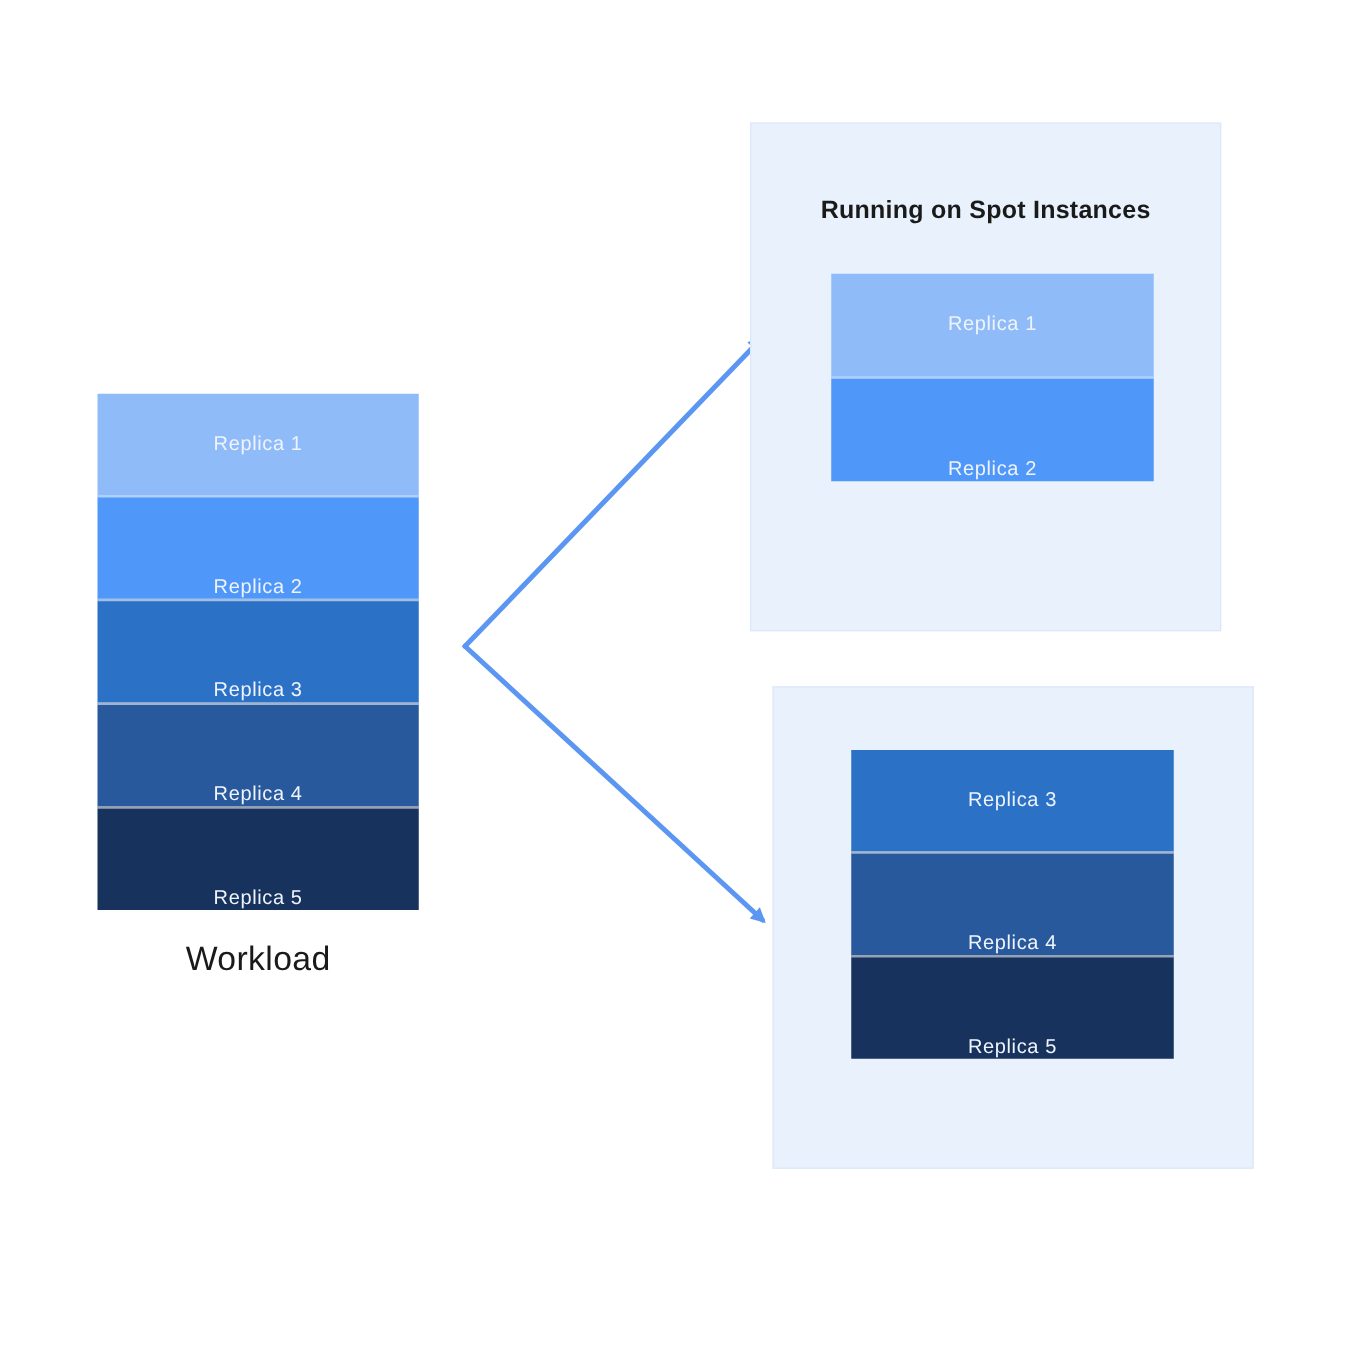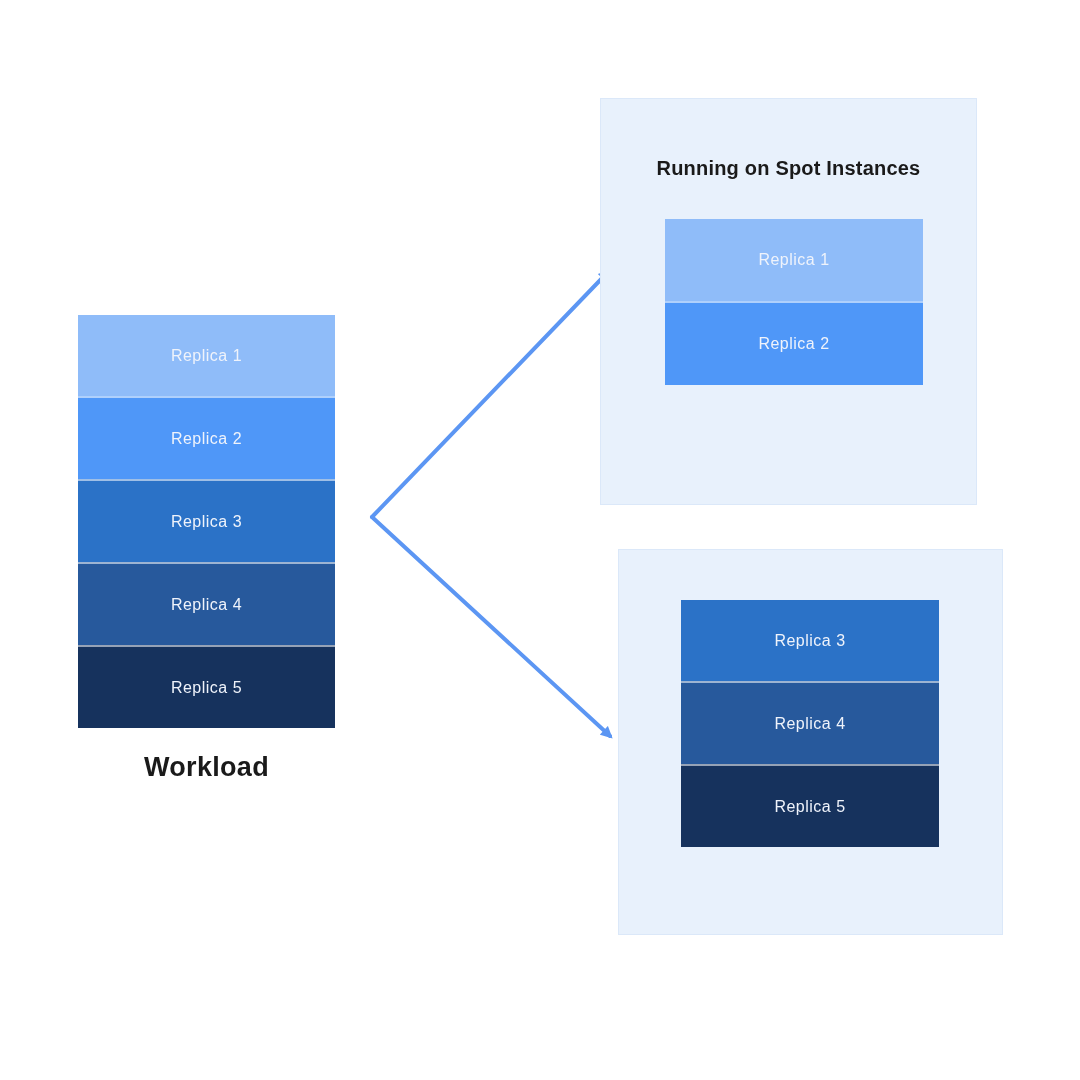--- a/index.html
+++ b/index.html
@@ -24,36 +24,37 @@
     width: 257px;
   }
   .replica-box {
     height: 81px;
     display: flex;
     align-items: center;
     justify-content: center;
   }
   .replica-box + .replica-box {
     border-top: 2px solid rgba(255,255,255,0.55);
+    align-items: flex-end;
   }
   .replica-label {
     font-family: Liberation Sans, sans-serif;
     font-size: 16px;
     font-weight: 400;
     color: #eff3fb;
     letter-spacing: 0.5px;
   }
   .workload-caption {
     position: absolute;
     left: 78px;
     top: 752px;
     width: 257px;
     text-align: center;
     font-size: 27px;
-    font-weight: 700;
+    font-weight: 400;
     letter-spacing: 0.3px;
   }
 
   
   .panel {
     position: absolute;
     border: 1px solid;
     box-sizing: border-box;
   }
   .panel-spot {

